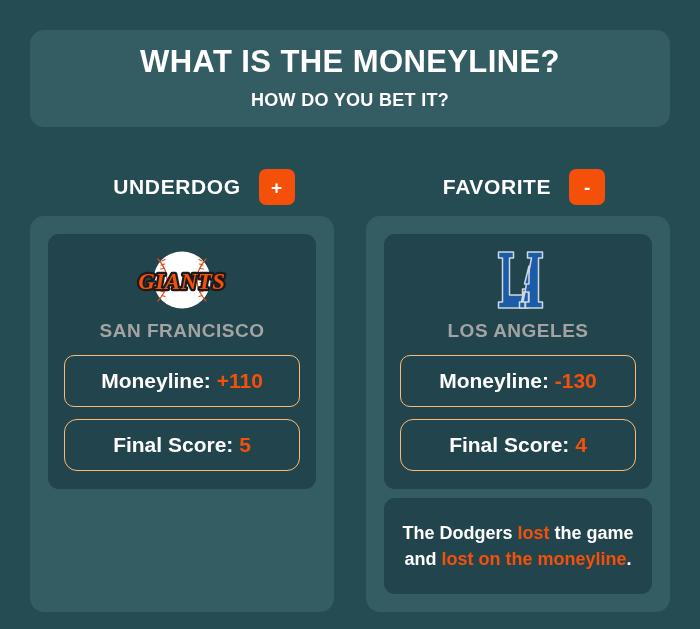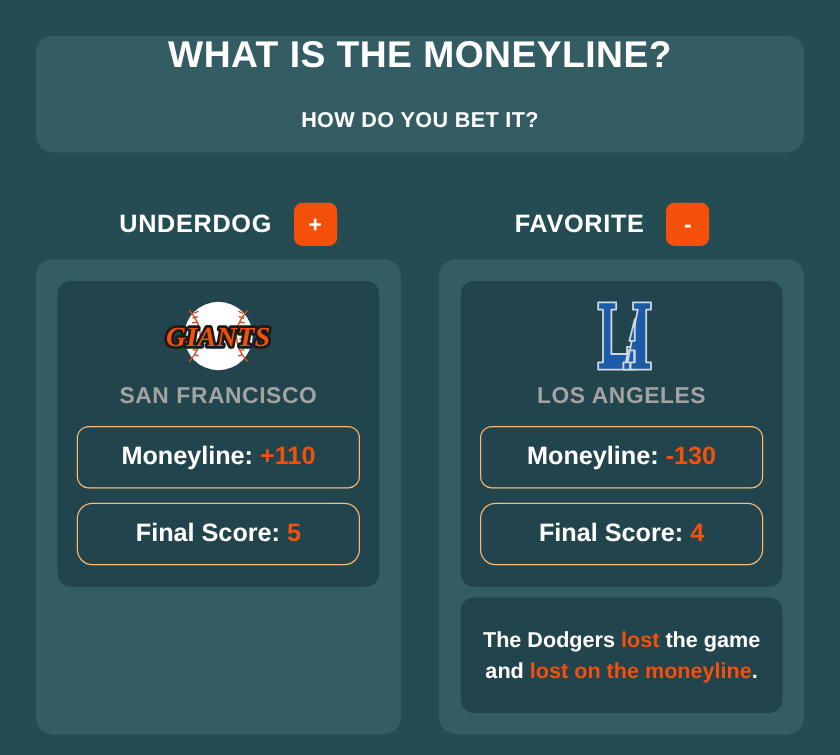--- a/index.html
+++ b/index.html
@@ -38,28 +38,28 @@
     line-height: 1.05;
     text-align: center;
     margin: 0 0 12px 0;
   }
   .header-sub {
     color: #ffffff;
     font-size: 18px;
     font-weight: bold;
     letter-spacing: 0.3px;
     text-align: center;
-    margin: 16px;
+    margin: 0;
   }
 
   
   .label-row {
     position: absolute;
     top: 164px;
-    left: 30px;
+    left: 44px;
     width: 640px;
     height: 46px;
     display: flex;
   }
   .label-group {
     width: 320px;
     display: flex;
     align-items: center;
     justify-content: center;
     gap: 18px;

